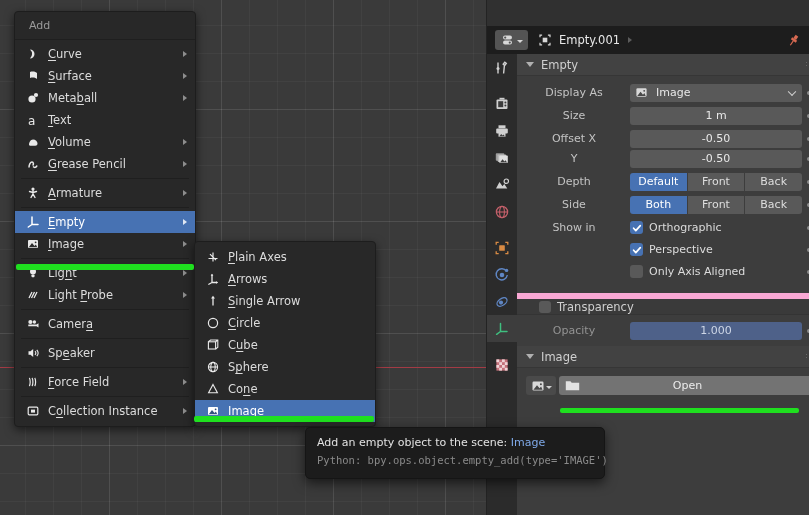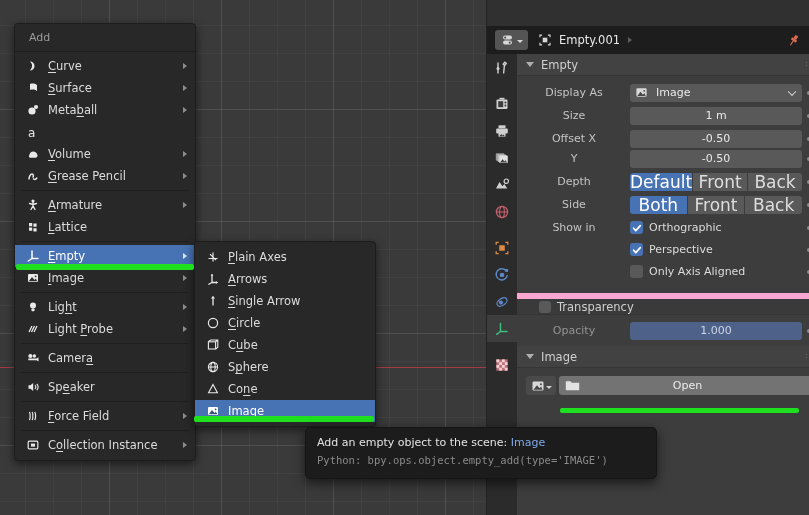--- a/index.html
+++ b/index.html
@@ -47,21 +47,21 @@
   }
 
   
   .menu {
     position: absolute;
     background: #282828;
     border: 1px solid #1d1d1d;
     border-radius: 4px;
     box-shadow: 0 3px 10px rgba(0,0,0,0.55);
   }
-  .add-menu { left: 14px; top: 23px; width: 182px; padding-bottom: 4px; }
+  .add-menu { left: 14px; top: 11px; width: 182px; padding-bottom: 4px; }
   .menu-title {
     height: 28px; line-height: 28px;
     padding-left: 14px;
     color: #9a9a9a; font-size: 11px;
     border-bottom: 1px solid #1f1f1f;
     margin-bottom: 3px;
   }
   .menu-row {
     position: relative;
     height: 22px; display: flex; align-items: center;
@@ -96,21 +96,21 @@
     border-radius: 2px;
     z-index: 30;
   }
 
   
   .sub-menu { left: 194px; top: 241px; width: 182px; padding: 4px 0 4px 0; }
   .sub-menu .menu-row { padding-left: 8px; }
 
   
   .tooltip {
-    position: absolute; left: 305px; top: 427px; width: 352px; height: 52px;
+    position: absolute; left: 305px; top: 427px; width: 300px; height: 52px;
     background: #1c1c1c;
     border: 1px solid #151515;
     border-radius: 5px;
     box-shadow: 0 4px 12px rgba(0,0,0,0.6);
     padding: 8px 11px;
     z-index: 40;
   }
   .tt-line1 { font-size: 11px; color: #e2e2e2; white-space: nowrap; }
   .tt-val { color: #7fa9e8; }
   .tt-line2 {
@@ -225,21 +225,21 @@
     flex: 0 0 14px; display: flex; align-items: center; justify-content: center;
   }
   .anim-dot i {
     display: block; width: 4px; height: 4px; border-radius: 50%;
     background: #8c8c8c;
   }
   .seg-group { flex: 1 1 auto; display: flex; height: 18px; gap: 1px; }
   .seg {
     flex: 1 1 0; background: #595959;
     display: flex; align-items: center; justify-content: center;
-    font-size: 17px; color: #dedede;
+    font-size: 11px; color: #dedede;
   }
   .seg:first-child { border-radius: 3px 0 0 3px; }
   .seg:last-child { border-radius: 0 3px 3px 0; }
   .seg.on { background: #4772b3; color: #ffffff; }
 
   .cb-row { display: flex; align-items: center; height: 19px; margin-bottom: 3px; }
   .cb-row .row-label { width: 104px; flex: 0 0 104px; }
   .cb-wrap { flex: 1 1 auto; display: flex; align-items: center; }
   .cb {
     width: 13px; height: 13px; border-radius: 3px;
@@ -324,20 +324,21 @@
       <span class="menu-label">Meta<u>b</u>all</span>
       <span class="arrow-r"></span>
     </div>
 
     <div class="menu-row">
       <span class="menu-ico">
         <svg width="14" height="14" viewBox="0 0 14 14">
             <text x="2" y="11.5" font-size="12" font-family="DejaVu Sans, sans-serif" fill="#e9e9e9">a</text>
           </svg>
       </span>
+      <span class="menu-label"><u>T</u>ext</span>
     </div>
 
     <div class="menu-row">
       <span class="menu-ico">
         <svg width="14" height="14" viewBox="0 0 14 14">
             <path d="M3 9.5c0-2 1.5-5 4-5s4.5 2 4.5 4c0 1.3-1 2.3-2.2 2.3H4.8C3.8 10.8 3 10.3 3 9.5z" fill="#e9e9e9"></path>
           </svg>
       </span>
       <span class="menu-label"><u>V</u>olume</span>
       <span class="arrow-r"></span>
@@ -360,28 +361,20 @@
       <span class="menu-ico">
         <svg width="14" height="14" viewBox="0 0 14 14">
             <circle cx="7" cy="3" r="1.6" fill="#e9e9e9"></circle>
             <path d="M7 4.3v4M3.5 5.5L7 6.5l3.5-1M5 11.5L7 8l2 3.5" stroke="#e9e9e9" stroke-width="1.4" fill="none" stroke-linecap="round"></path>
           </svg>
       </span>
       <span class="menu-label"><u>A</u>rmature</span>
       <span class="arrow-r"></span>
     </div>
 
-    <div class="menu-row">
-      <span class="menu-ico">
-        <svg width="14" height="14" viewBox="0 0 14 14">
-            <path d="M3 3h3.2v3.2H3z M7.4 3.6h3.2v3.2H7.4z M3 7.6h3.2v3.2H3z M7.4 8.2h3.2v3.2H7.4z" fill="#e9e9e9"></path>
-          </svg>
-      </span>
-      <span class="menu-label"><u>L</u>attice</span>
-    </div>
 
     <div class="sep"></div>
 
     <div class="menu-row sel">
       <span class="menu-ico">
         <svg width="14" height="14" viewBox="0 0 14 14">
             <path d="M6 2v7.5M6 9.5H12M6 9.5L2.3 12" stroke="#ffffff" stroke-width="1.5" fill="none" stroke-linecap="round"></path>
           </svg>
       </span>
       <span class="menu-label"><u>E</u>mpty</span>

